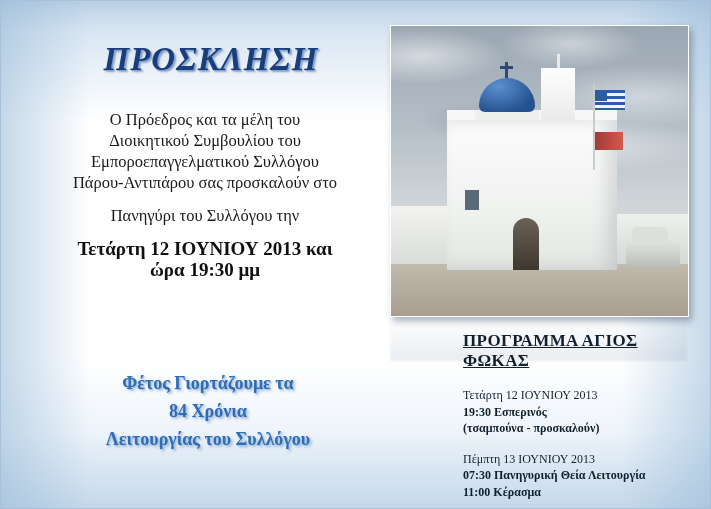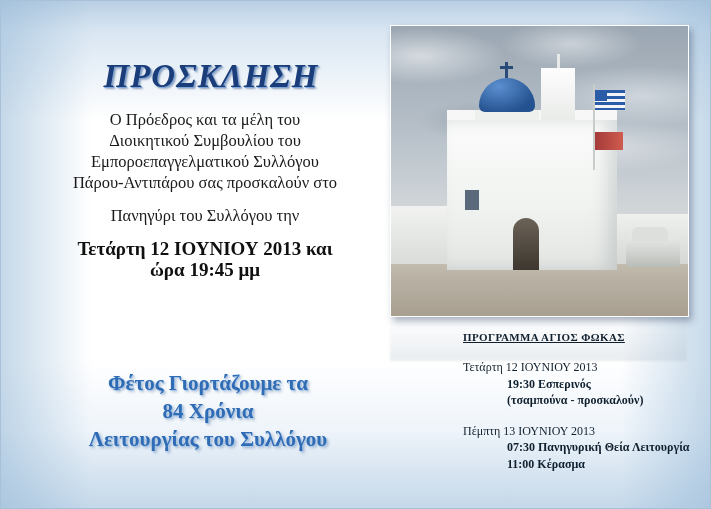--- a/index.html
+++ b/index.html
@@ -45,21 +45,21 @@
     position: relative;
     z-index: 2;
     width: 100%;
     height: 100%;
   }
 
   
   .title {
     position: absolute;
     left: 60px;
-    top: 57px;
+    top: 40px;
     width: 300px;
     text-align: center;
     font-family: "Liberation Serif", serif;
     font-weight: bold;
     font-style: italic;
     font-size: 33px;
     letter-spacing: 1px;
     color: #1b3d7a;
     text-shadow:
       1px 1px 0 #7fa6d6,
@@ -94,21 +94,21 @@
     font-size: 16.5px;
   }
 
   .anniversary {
     position: absolute;
     left: 24px;
     top: 368px;
     width: 366px;
     text-align: center;
     font-weight: bold;
-    font-size: 21px;
+    font-size: 18px;
     line-height: 28px;
     color: #2f6cb5;
     text-shadow:
       1px 1px 0 #a9c7e6,
       2px 2px 3px rgba(40,80,140,0.40);
   }
 
   
   .photo-wrap {
     position: absolute;
@@ -301,57 +301,56 @@
   
   .program {
     position: absolute;
     left: 462px;
     top: 330px;
     width: 230px;
     color: #10202f;
   }
   .program-title {
     font-weight: bold;
-    font-size: 11px;
+    font-size: 17px;
     letter-spacing: 0.4px;
     text-decoration: underline;
     margin-bottom: 16px;
   }
   .program-day {
     margin-bottom: 14px;
     font-size: 12px;
     line-height: 16.5px;
   }
   .program-day .day-head {
     font-weight: normal;
   }
   .program-day .row {
     font-weight: normal;
   }
   .program-day .row.bold {
     font-weight: bold;
-    margin-left: 44px;
   }
 </style>
 </head>
 <body>
 
 <div class="page">
   <div class="content">
 
     <div class="title">ΠΡΟΣΚΛΗΣΗ</div>
 
     <div class="invite-block">
       <p>Ο Πρόεδρος και τα μέλη του</p>
       <p style="margin-top:-10px;">Διοικητικού Συμβουλίου του</p>
       <p style="margin-top:-10px;">Εμποροεπαγγελματικού Συλλόγου</p>
       <p style="margin-top:-10px;">Πάρου-Αντιπάρου σας προσκαλούν στο</p>
       <p class="line2">Πανηγύρι του Συλλόγου την</p>
       <p class="date-line">Τετάρτη 12 ΙΟΥΝΙΟΥ 2013 και</p>
-      <p class="date-line" style="margin-top:-14px;">ώρα 19:45 μμ</p>
+      <p class="date-line" style="margin-top:-14px;">ώρα 19:30 μμ</p>
     </div>
 
     <div class="anniversary">
       <div>Φέτος Γιορτάζουμε τα</div>
       <div>84 Χρόνια</div>
       <div>Λειτουργίας του Συλλόγου</div>
     </div>
 
     <div class="photo-reflection"></div>
 

